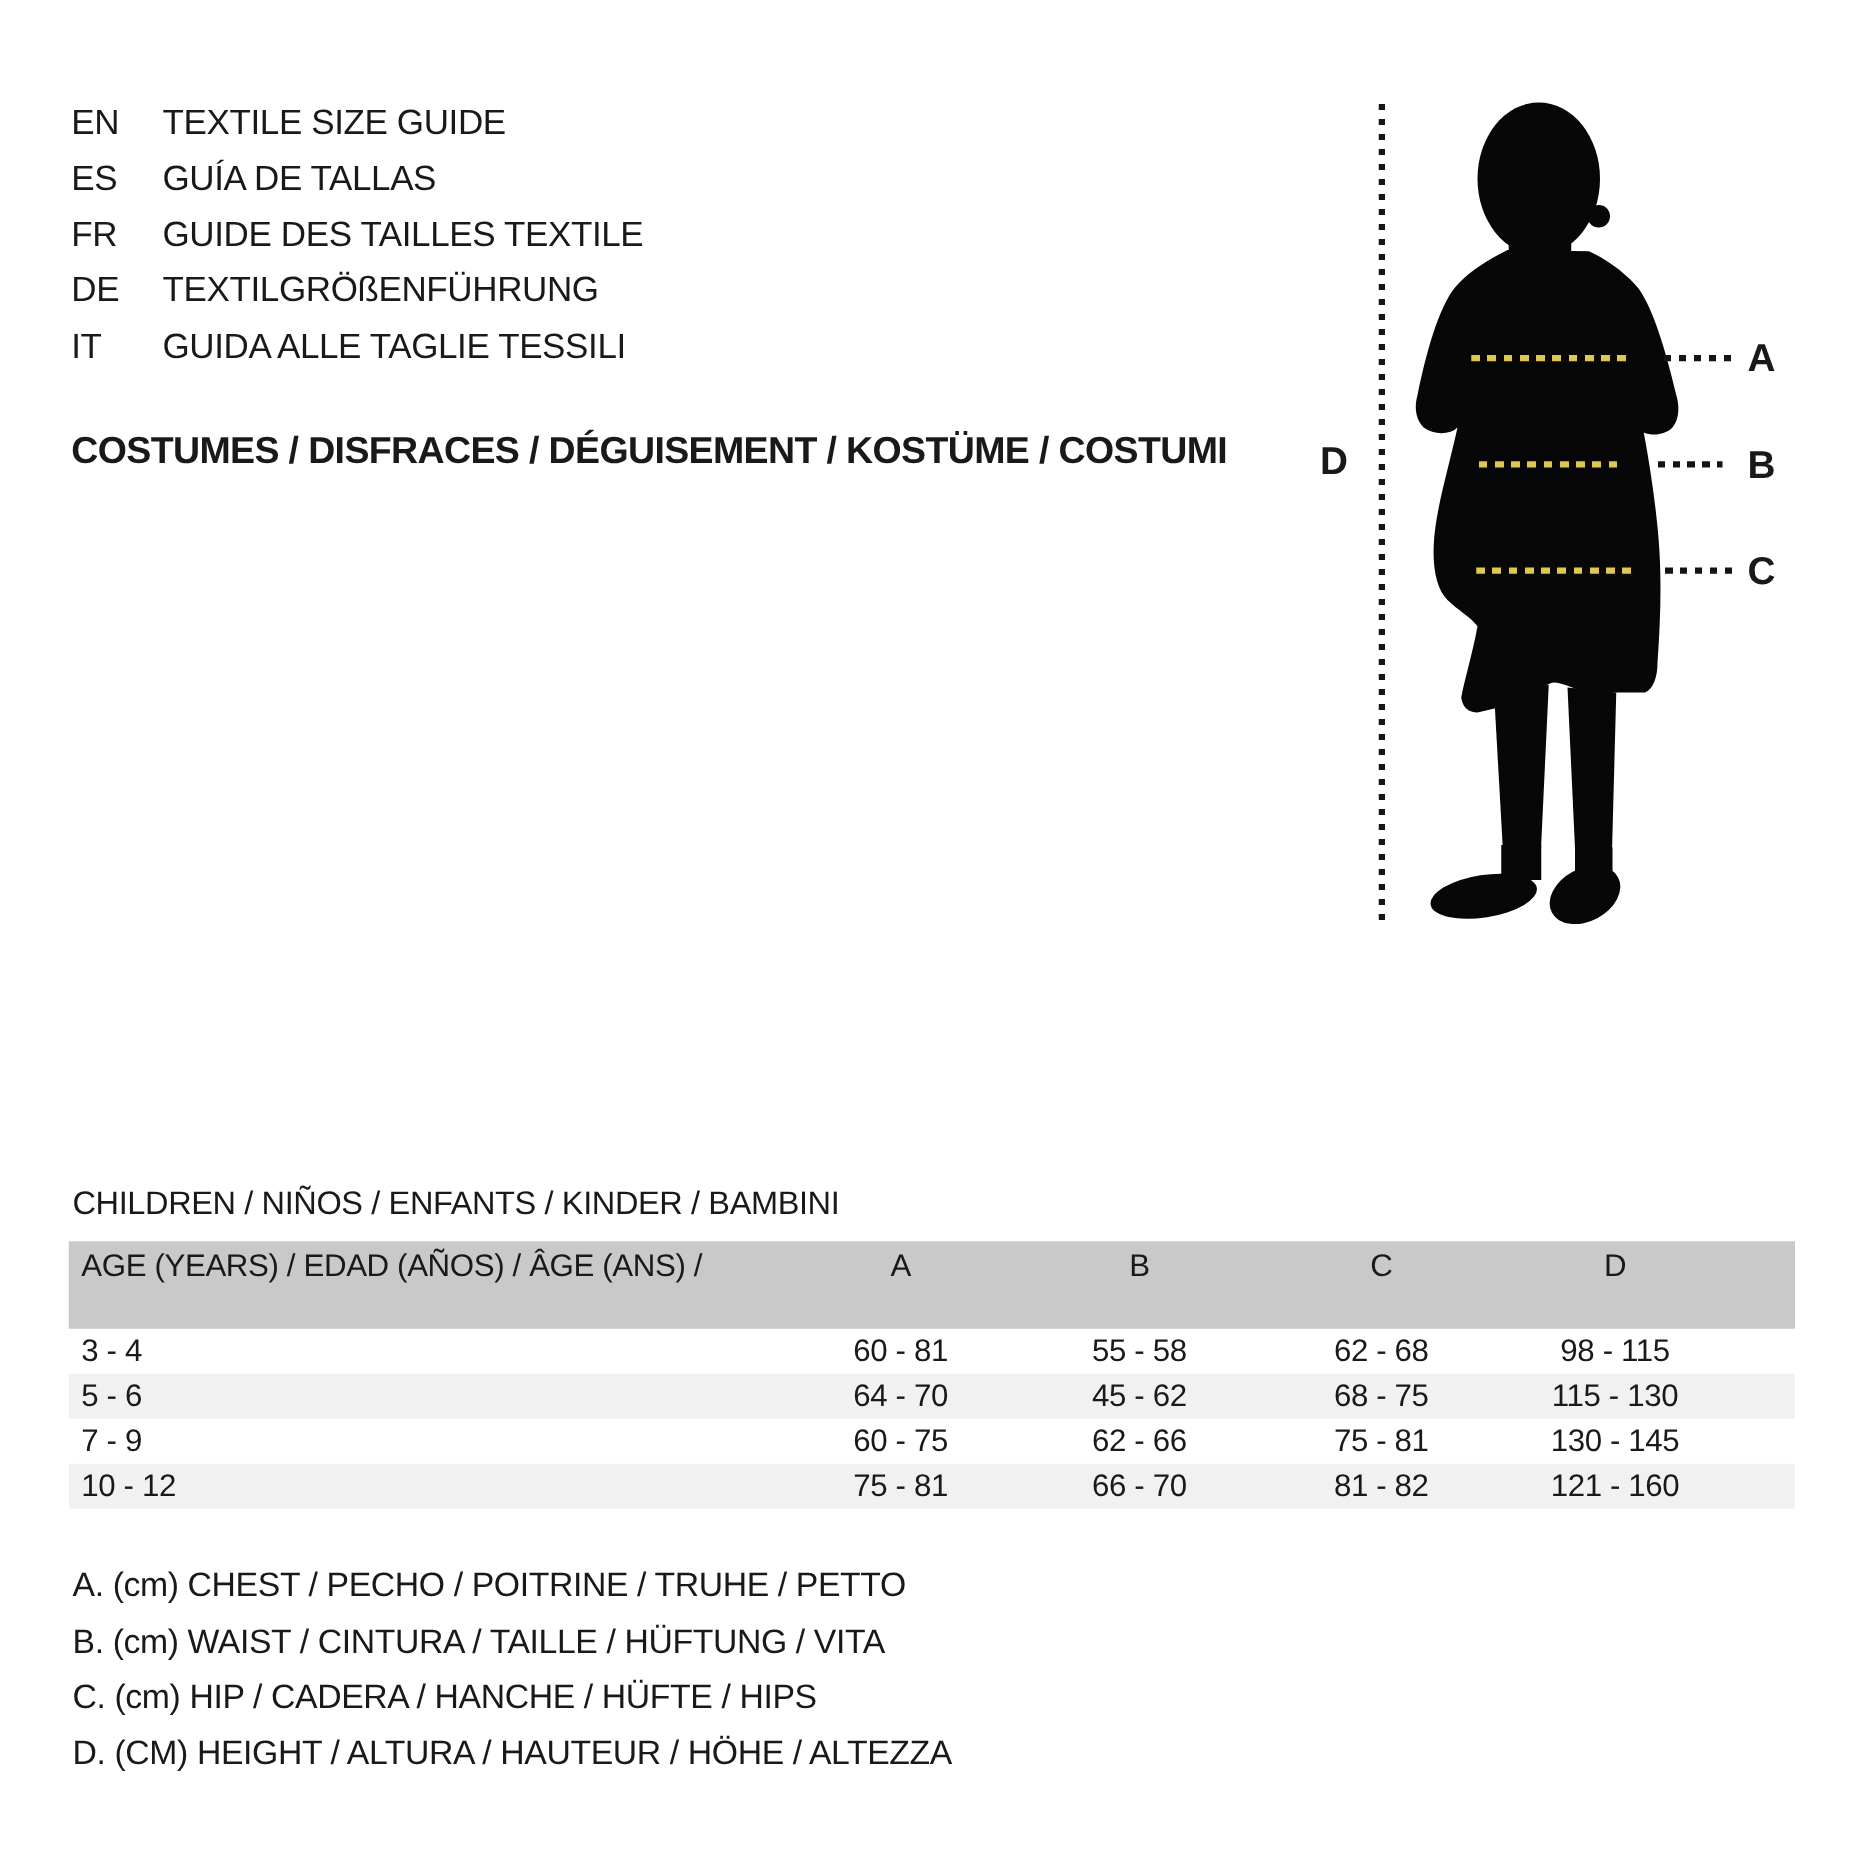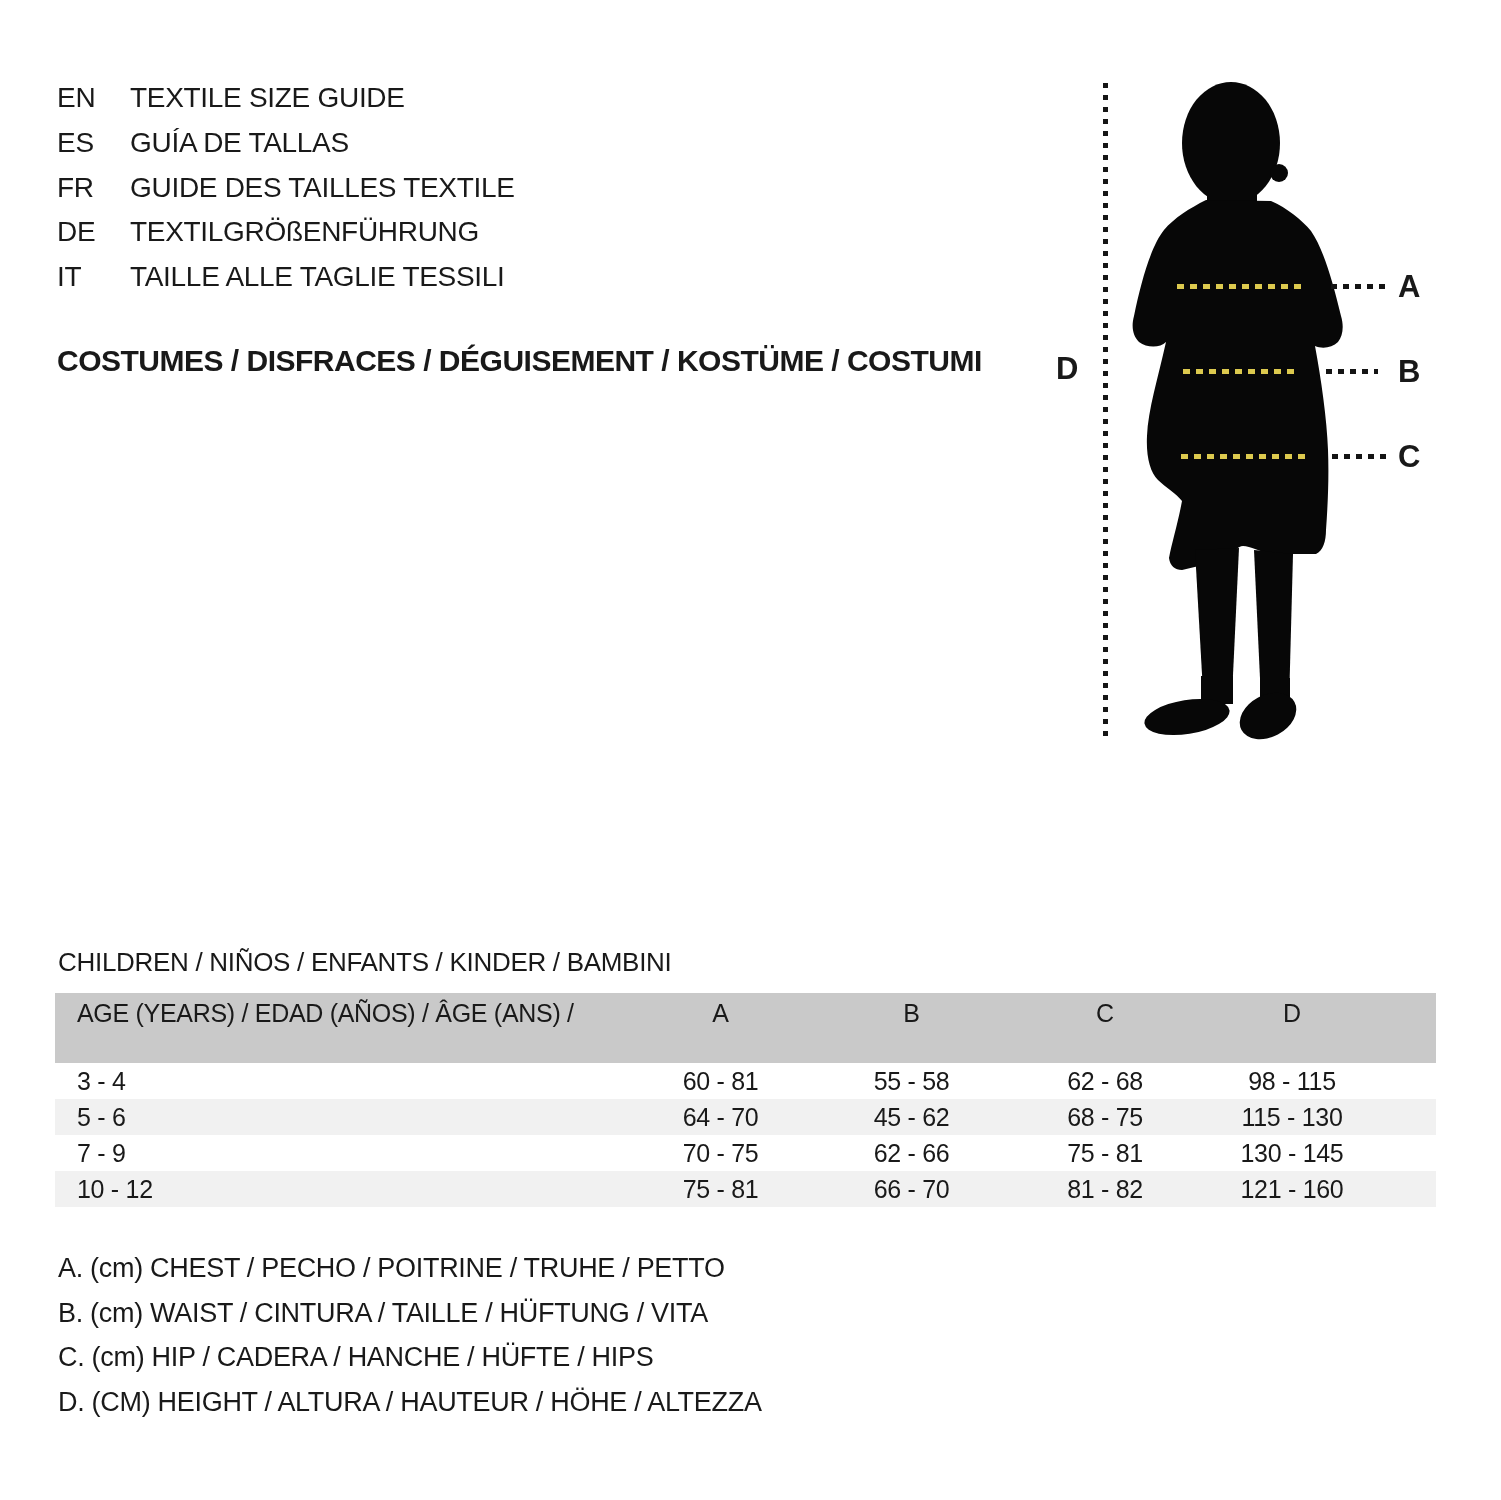--- a/index.html
+++ b/index.html
@@ -24,21 +24,21 @@
     background:repeating-linear-gradient(90deg,var(--accent-yellow,#dcc94e) 0 7px,transparent 7px 13px);}
   .bdots{position:absolute;height:5px;
     background:repeating-linear-gradient(90deg,#141414 0 6px,transparent 6px 12px);}
   .marker{position:absolute;font-size:31px;font-weight:bold;line-height:32px;}
 
   
   .tbl-title{position:absolute;left:58px;top:947px;font-size:26px;white-space:nowrap;}
   .tbl{position:absolute;left:55px;top:993px;width:1381px;font-size:25px;}
   .tr{display:grid;grid-template-columns:570px 191px 191px 196px 178px 1fr;}
   .tr .td{white-space:nowrap;}
-  .tr .age{padding-left:22px;text-align:left;}
+  .tr .age{padding-left:10px;text-align:left;}
   .tr .num{text-align:center;}
   .thead{background:var(--table-header-bg,#c9c9c9);height:70px;}
   .thead .td{padding-top:5px;line-height:31px;}
   .rw{height:36px;line-height:36px;}
   .rw.alt{background:var(--table-alt-row-bg,#f1f1f1);}
 
   
   .legend-item{position:absolute;left:58px;height:28px;line-height:28px;font-size:27px;white-space:nowrap;}
 </style>
 </head>
@@ -53,21 +53,21 @@
     <div class="lang-row" style="top:129px">
       <span class="lang-code">ES</span><span>GUÍA DE TALLAS</span>
     </div>
     <div class="lang-row" style="top:174px">
       <span class="lang-code">FR</span><span>GUIDE DES TAILLES TEXTILE</span>
     </div>
     <div class="lang-row" style="top:218px">
       <span class="lang-code">DE</span><span>TEXTILGRÖßENFÜHRUNG</span>
     </div>
     <div class="lang-row" style="top:263px">
-      <span class="lang-code">IT</span><span>TAILLE ALLE TAGLIE TESSILI</span>
+      <span class="lang-code">IT</span><span>GUIDA ALLE TAGLIE TESSILI</span>
     </div>
   </div>
 
   <div class="category">COSTUMES / DISFRACES / DÉGUISEMENT / KOSTÜME / COSTUMI</div>
 
   <div>
     <div class="vline"></div>
 
     <svg class="sil" viewBox="0 0 250 660" xmlns="http://www.w3.org/2000/svg" aria-hidden="true">
       <g fill="var(--silhouette-color,#070707)">
@@ -129,21 +129,21 @@
     <div class="tr rw alt">
       <div class="td age">5 - 6</div>
       <div class="td num">64 - 70</div>
       <div class="td num">45 - 62</div>
       <div class="td num">68 - 75</div>
       <div class="td num">115 - 130</div>
       <div class="td"></div>
     </div>
     <div class="tr rw">
       <div class="td age">7 - 9</div>
-      <div class="td num">70 - 75</div>
+      <div class="td num">60 - 75</div>
       <div class="td num">62 - 66</div>
       <div class="td num">75 - 81</div>
       <div class="td num">130 - 145</div>
       <div class="td"></div>
     </div>
     <div class="tr rw alt">
       <div class="td age">10 - 12</div>
       <div class="td num">75 - 81</div>
       <div class="td num">66 - 70</div>
       <div class="td num">81 - 82</div>

